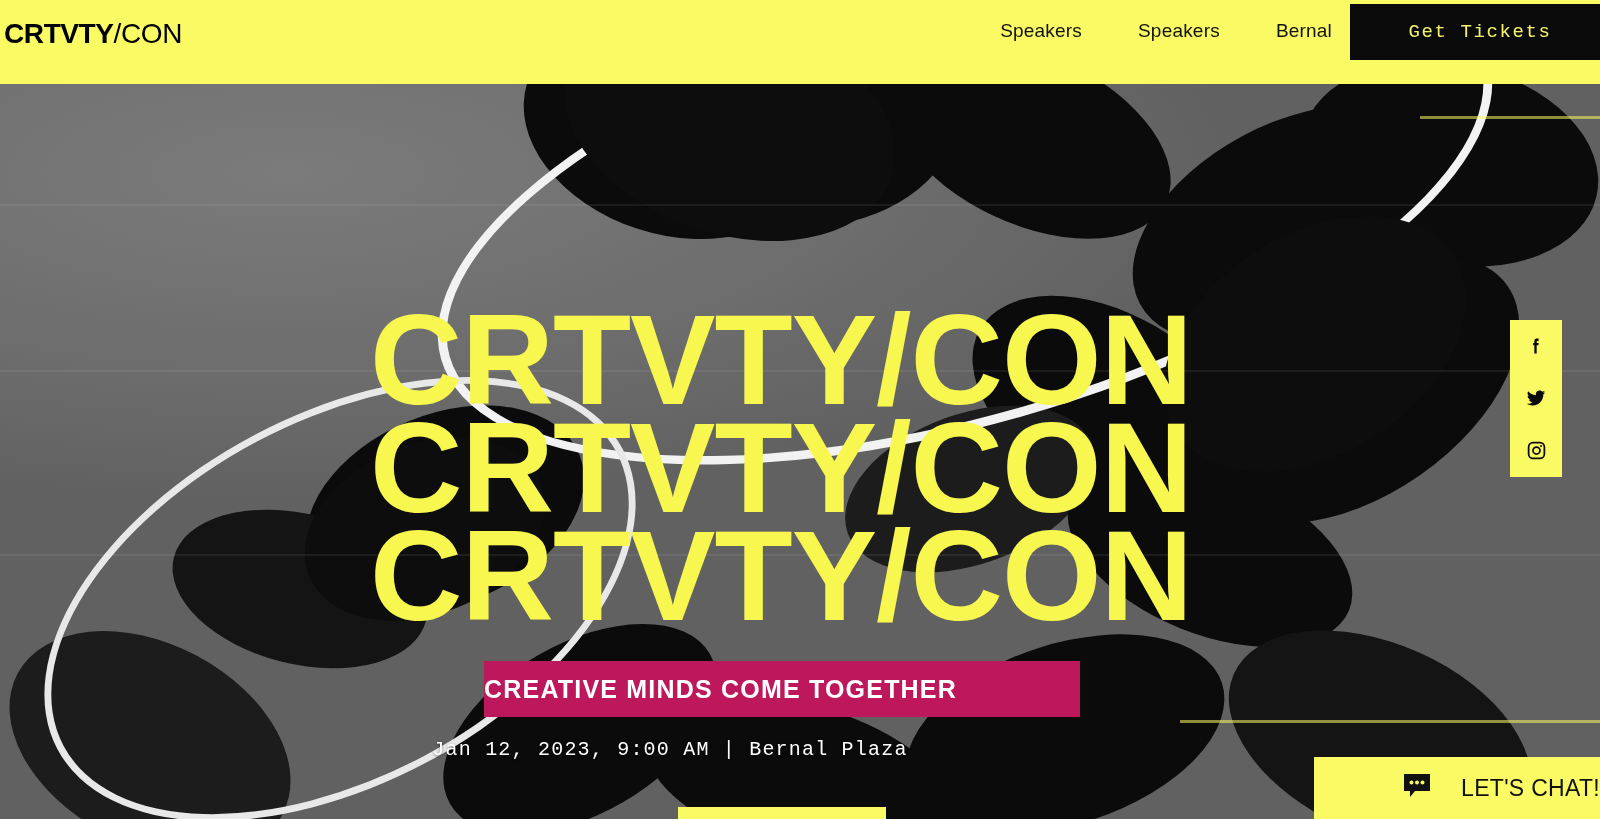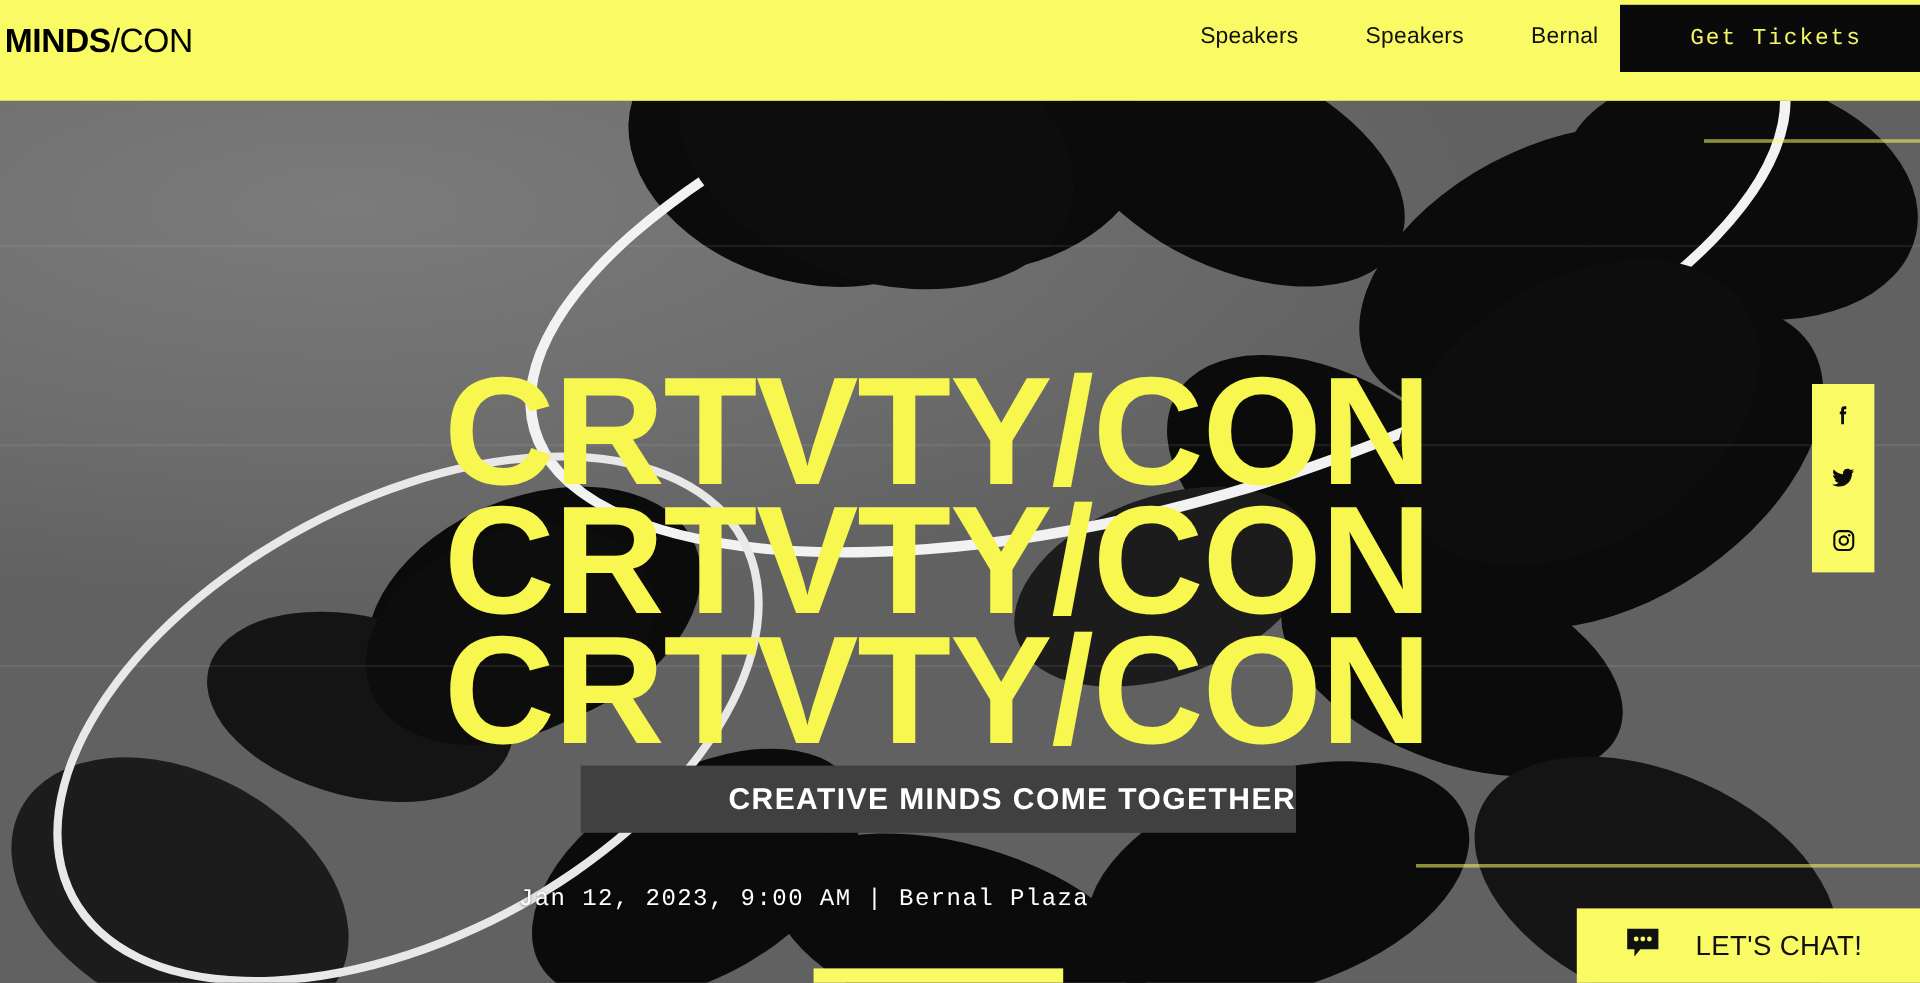--- a/index.html
+++ b/index.html
@@ -101,24 +101,24 @@
     font-size:128px;
     line-height:108px;
     font-weight:bold;
     color:#F7F750;
     letter-spacing:-1px;
     white-space:nowrap;
     font-family:"Liberation Sans", sans-serif;
   }
 
   .tagline{
-    position:absolute; left:484px; top:554px;
+    position:absolute; left:484px; top:577px;
     width:596px; height:56px;
-    background:#404040;
-    display:flex; align-items:center; justify-content:flex-end;
+    background:#be185d;
+    display:flex; align-items:center; justify-content:flex-start;
     z-index:12;
   }
   .tagline span{
     color:#fff; font-size:25px; font-weight:bold;
     letter-spacing:1.2px; white-space:nowrap;
   }
 
   .meta{
     position:absolute; left:0; top:654px; width:1340px;
     text-align:center; z-index:12;
@@ -153,34 +153,34 @@
   }
   .social svg{ display:block; }
 
   
   .chat{
     position:absolute; left:1314px; top:757px;
     width:286px; height:62px;
     background:#FAFA64;
     display:flex; align-items:center;
     padding-left:40px; gap:29px;
-    cursor:pointer; z-index:35;
+    cursor:pointer; z-index:35;justify-content:flex-end;
   }
   .chat .label{
     font-size:23px; font-weight:500; color:#111;
     letter-spacing:.3px; white-space:nowrap;
   }
 </style>
 </head>
 <body>
 
 <div class="header">
 
   <div class="logo">
-    <span class="lg-a">MINDS</span><span class="lg-b">/CON</span>
+    <span class="lg-a">CRTVTY</span><span class="lg-b">/CON</span>
   </div>
 
   <nav class="nav">
     <div class="nav-item">Speakers</div>
     <div class="nav-item">Speakers</div>
     <div class="nav-item">Bernal</div>
   </nav>
 
   <div class="nav-cta">
     <span>Get Tickets</span>

